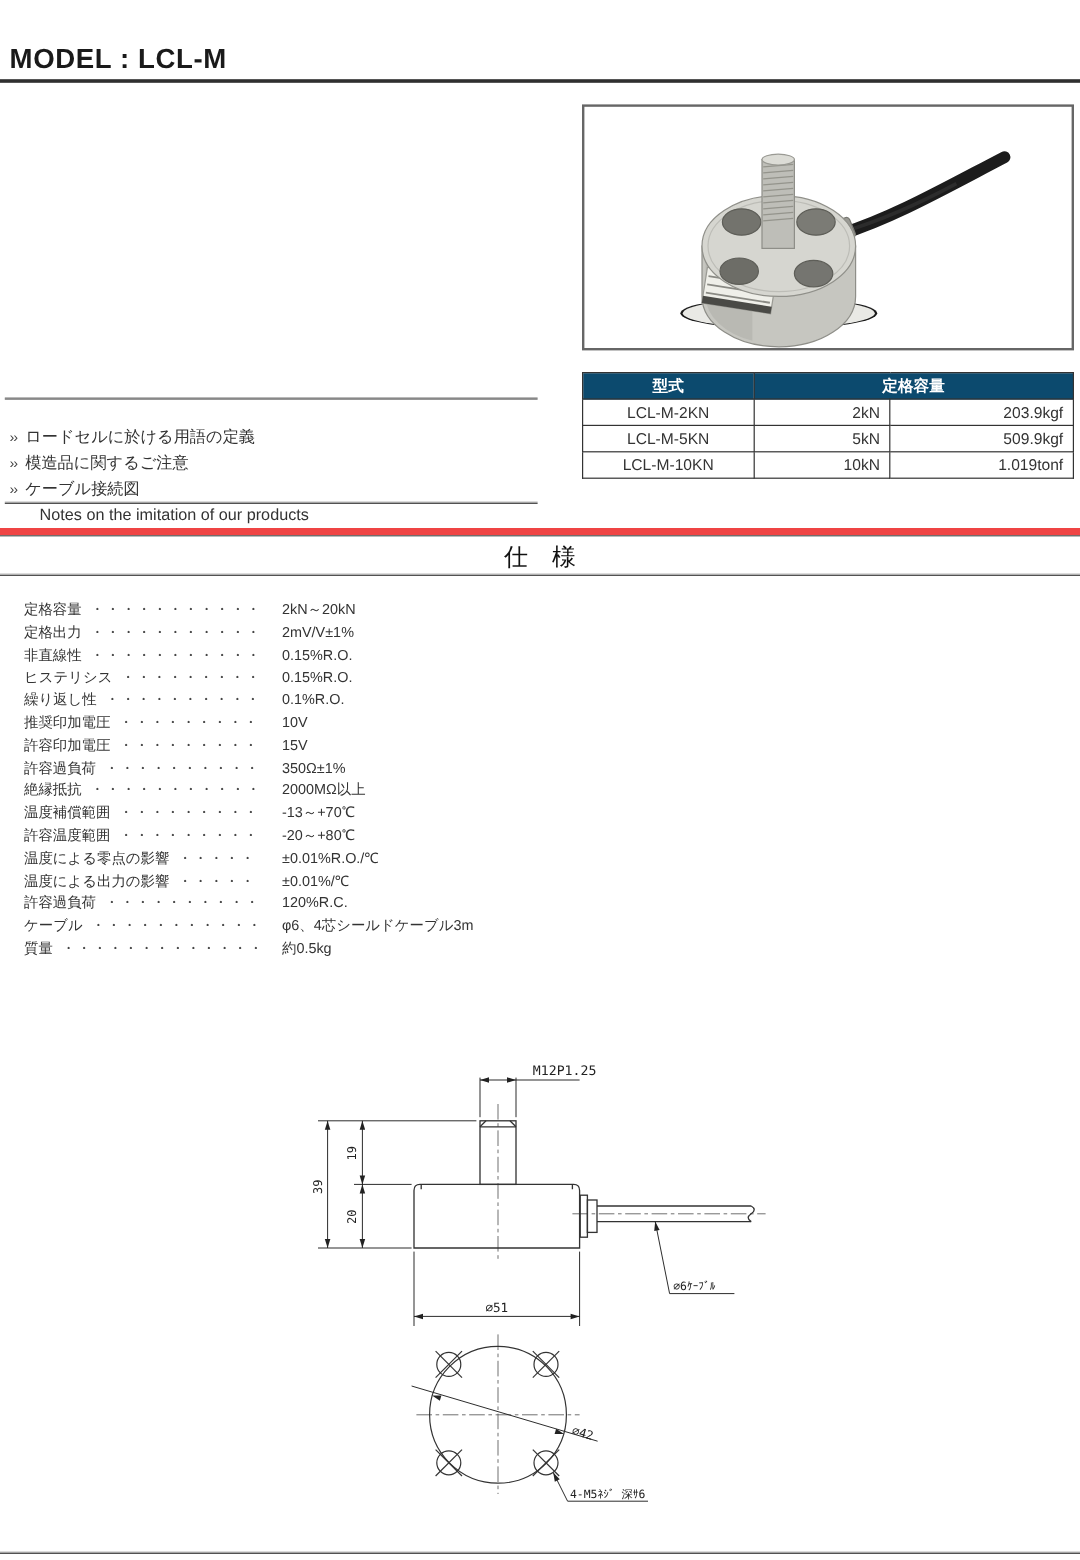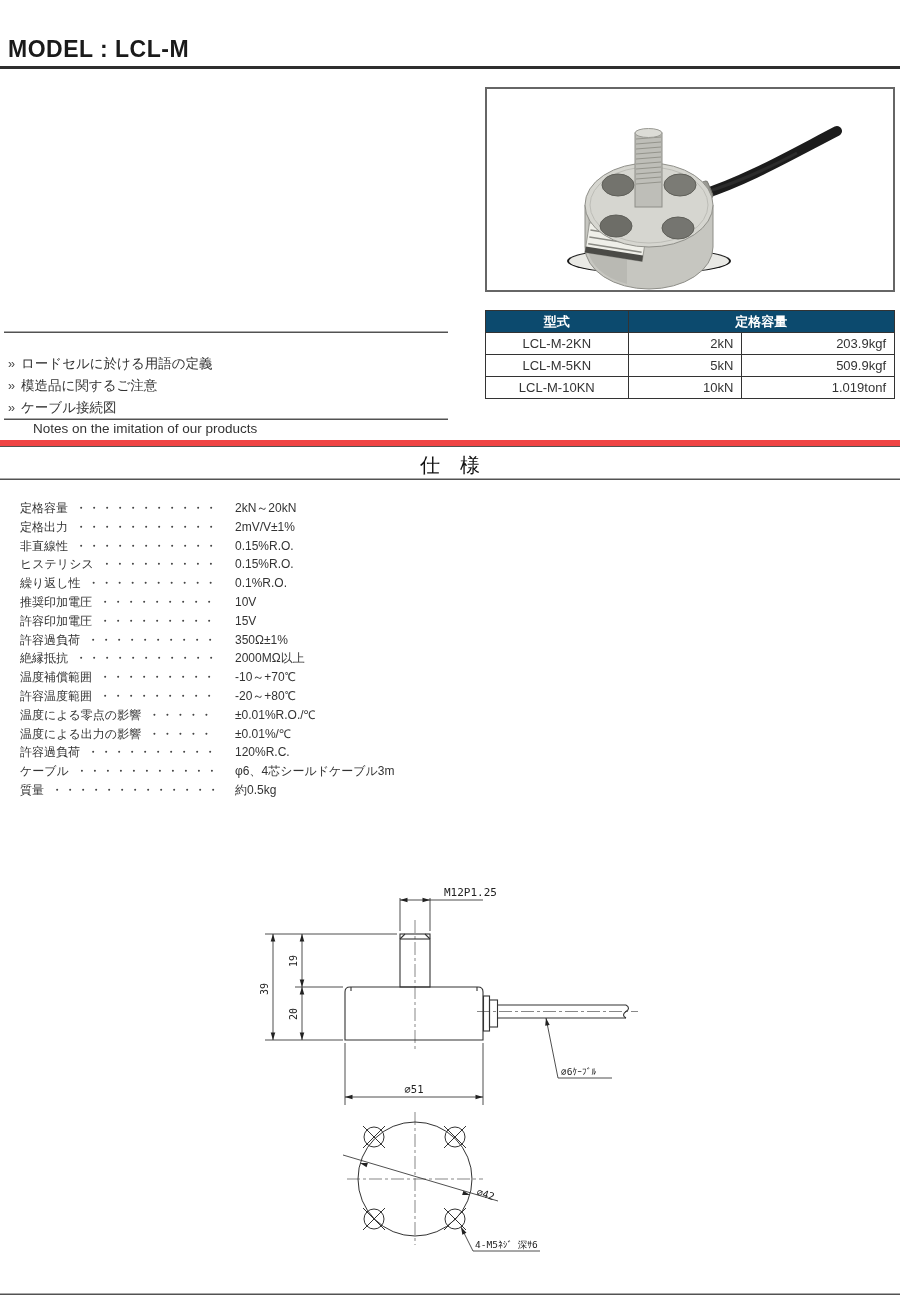--- a/index.html
+++ b/index.html
@@ -149,21 +149,21 @@
   <div class="abs spec-list">
     <div class="spec-row"><span class="spec-ld"><span>定格容量</span><span class="dots">・・・・・・・・・・・</span></span><span class="spec-value">2kN～20kN</span></div>
     <div class="spec-row"><span class="spec-ld"><span>定格出力</span><span class="dots">・・・・・・・・・・・</span></span><span class="spec-value">2mV/V±1%</span></div>
     <div class="spec-row"><span class="spec-ld"><span>非直線性</span><span class="dots">・・・・・・・・・・・</span></span><span class="spec-value">0.15%R.O.</span></div>
     <div class="spec-row"><span class="spec-ld"><span>ヒステリシス</span><span class="dots">・・・・・・・・・</span></span><span class="spec-value">0.15%R.O.</span></div>
     <div class="spec-row"><span class="spec-ld"><span>繰り返し性</span><span class="dots">・・・・・・・・・・</span></span><span class="spec-value">0.1%R.O.</span></div>
     <div class="spec-row"><span class="spec-ld"><span>推奨印加電圧</span><span class="dots">・・・・・・・・・</span></span><span class="spec-value">10V</span></div>
     <div class="spec-row"><span class="spec-ld"><span>許容印加電圧</span><span class="dots">・・・・・・・・・</span></span><span class="spec-value">15V</span></div>
     <div class="spec-row"><span class="spec-ld"><span>許容過負荷</span><span class="dots">・・・・・・・・・・</span></span><span class="spec-value">350Ω±1%</span></div>
     <div class="spec-row"><span class="spec-ld"><span>絶縁抵抗</span><span class="dots">・・・・・・・・・・・</span></span><span class="spec-value">2000MΩ以上</span></div>
-    <div class="spec-row"><span class="spec-ld"><span>温度補償範囲</span><span class="dots">・・・・・・・・・</span></span><span class="spec-value">-10～+70℃</span></div>
+    <div class="spec-row"><span class="spec-ld"><span>温度補償範囲</span><span class="dots">・・・・・・・・・</span></span><span class="spec-value">-13～+70℃</span></div>
     <div class="spec-row"><span class="spec-ld"><span>許容温度範囲</span><span class="dots">・・・・・・・・・</span></span><span class="spec-value">-20～+80℃</span></div>
     <div class="spec-row"><span class="spec-ld"><span>温度による零点の影響</span><span class="dots">・・・・・</span></span><span class="spec-value">±0.01%R.O./℃</span></div>
     <div class="spec-row"><span class="spec-ld"><span>温度による出力の影響</span><span class="dots">・・・・・</span></span><span class="spec-value">±0.01%/℃</span></div>
     <div class="spec-row"><span class="spec-ld"><span>許容過負荷</span><span class="dots">・・・・・・・・・・</span></span><span class="spec-value">120%R.C.</span></div>
     <div class="spec-row"><span class="spec-ld"><span>ケーブル</span><span class="dots">・・・・・・・・・・・</span></span><span class="spec-value">φ6、4芯シールドケーブル3m</span></div>
     <div class="spec-row"><span class="spec-ld"><span>質量</span><span class="dots">・・・・・・・・・・・・・</span></span><span class="spec-value">約0.5kg</span></div>
   </div>
 
 
   <svg class="abs drawing" width="420" height="400" viewBox="0 0 420 400">

